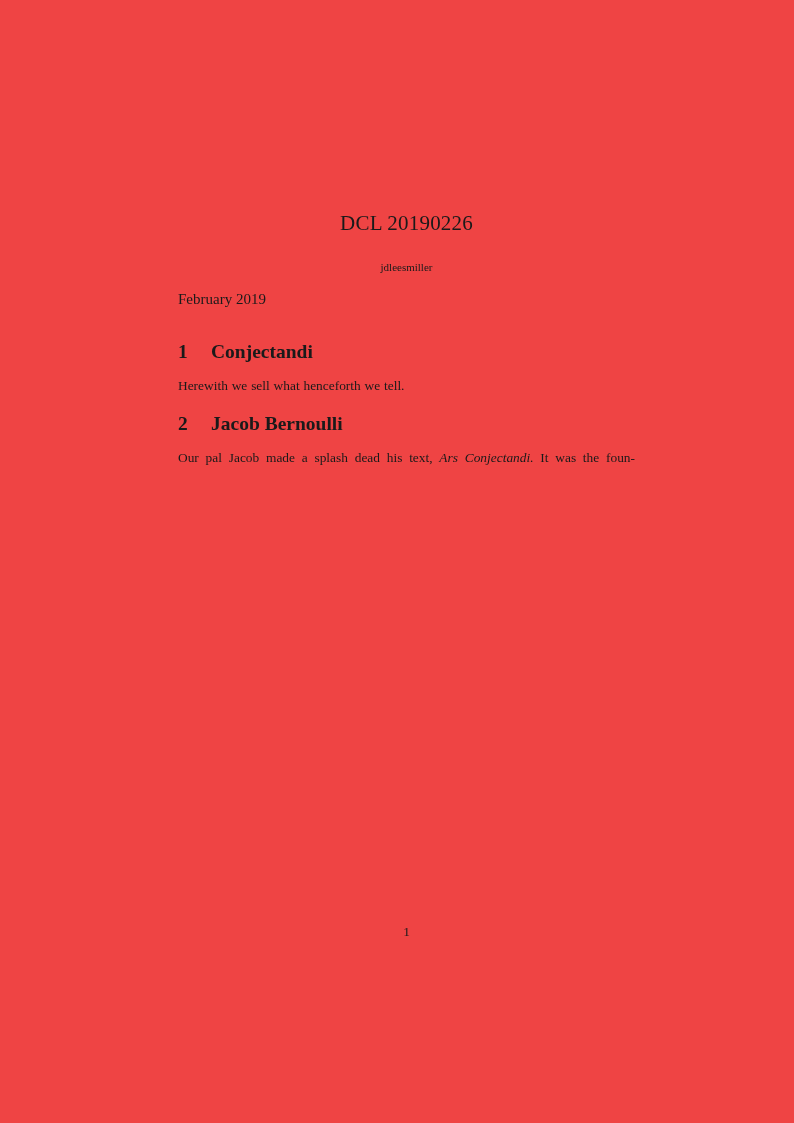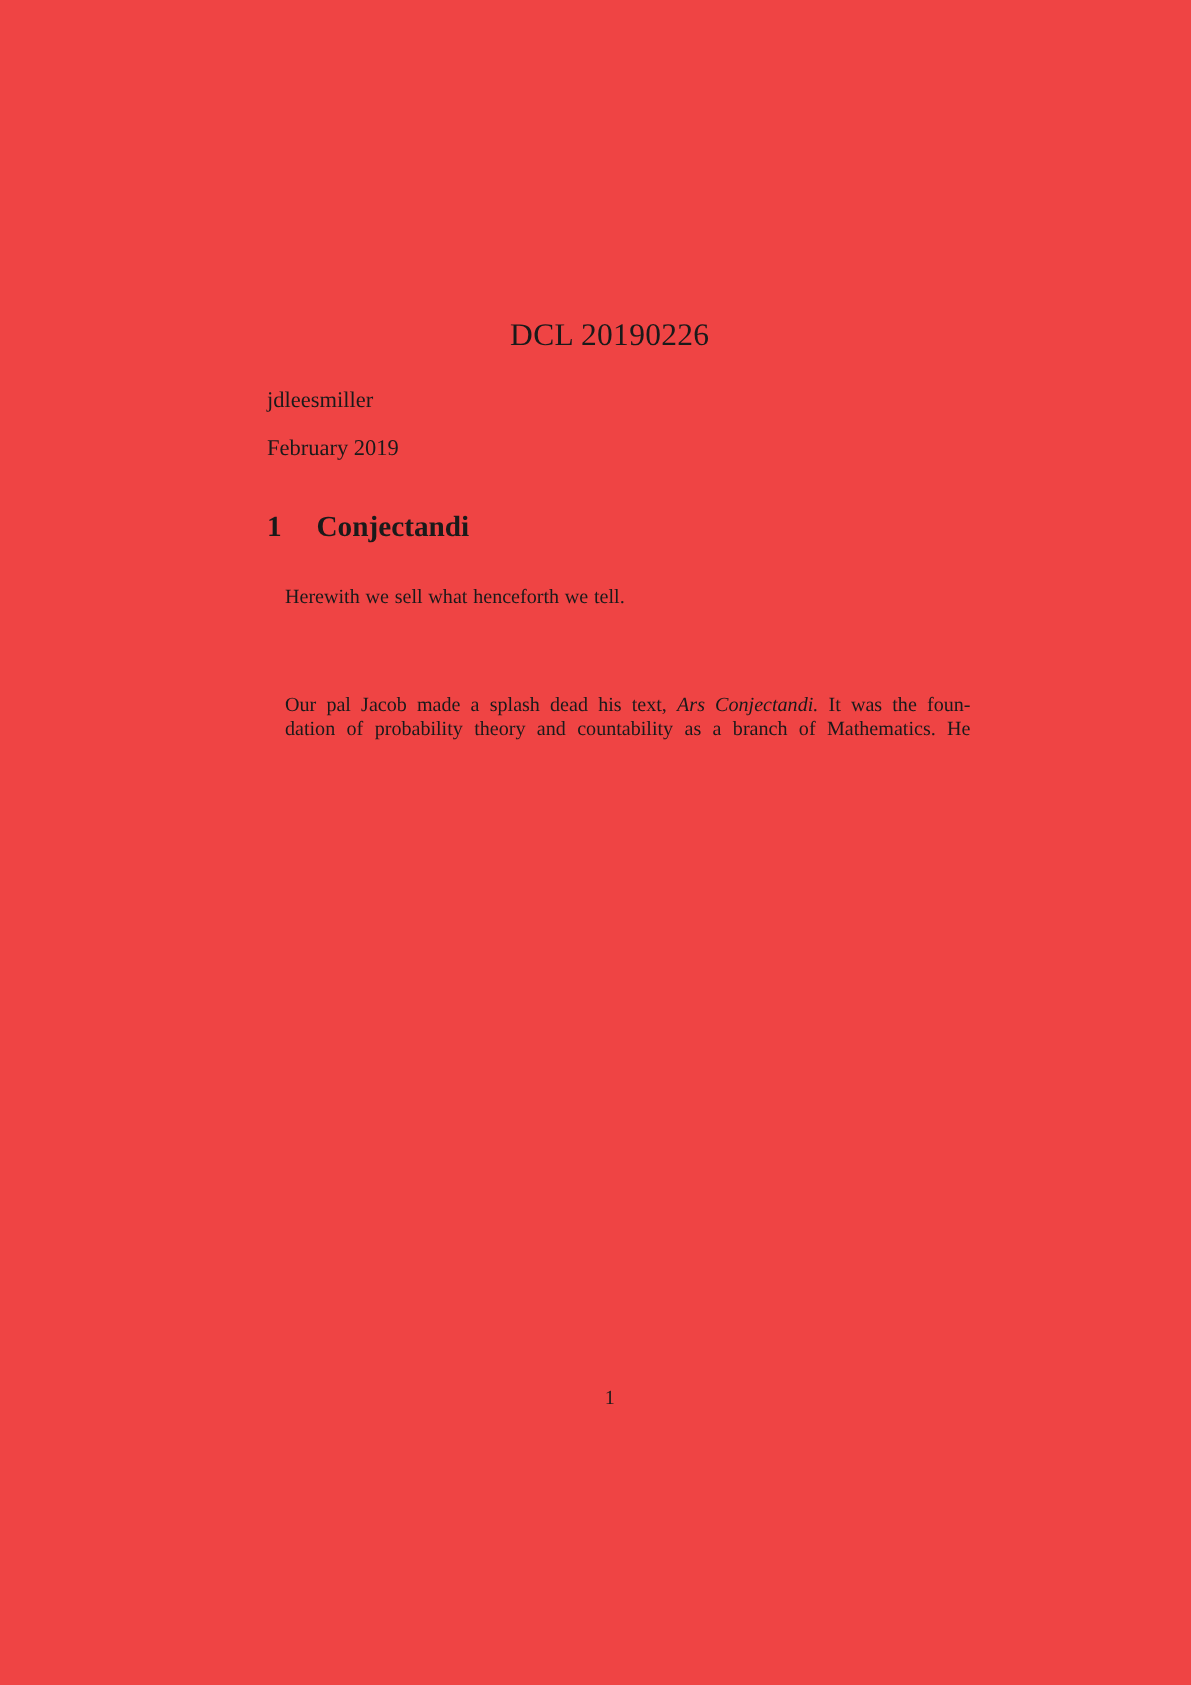--- a/index.html
+++ b/index.html
@@ -31,22 +31,22 @@
     text-align: center;
     font-size: 21px;
     line-height: 24px;
     letter-spacing: 0.2px;
   }
   .doc-author {
     position: absolute;
     top: 258px;
     left: 0;
     width: 100%;
-    text-align: left;
-    font-size: 15px;
+    text-align: center;
+    font-size: 11px;
     line-height: 18px;
   }
   .doc-date {
     position: absolute;
     top: 290px;
     left: 0;
     width: 100%;
     text-align: left;
     font-size: 15px;
     line-height: 18px;
@@ -63,21 +63,21 @@
   .section-heading.s1 { top: 341px; }
   .section-heading.s2 { top: 413px; }
   .sec-num {
     display: inline-block;
     min-width: 33px;
   }
   .body-text {
     position: absolute;
     left: 0;
     width: 457px;
-    margin: 12px;
+    margin: 0;
     font-size: 13.4px;
     line-height: 16px;
     word-spacing: 0.5px;
   }
   .body-text.p1 { top: 378px; }
   .body-text.p2 { top: 450px; }
   .line { width: 457px; }
   .line.just {
     text-align: justify;
     text-align-last: justify;
@@ -104,22 +104,24 @@
     <div class="doc-author">jdleesmiller</div>
 
     <div class="doc-date">February 2019</div>
 
     <div class="section-heading s1">
       <span class="sec-num">1</span><span class="sec-title">Conjectandi</span>
     </div>
 
     <p class="body-text p1">Herewith we sell what henceforth we tell.</p>
 
+    <div class="section-heading s2">
+      <span class="sec-num">2</span><span class="sec-title">Jacob Bernoulli</span>
+    </div>
 
     <div class="body-text p2">
       <div class="line just"><span>Our pal Jacob made a splash dead his text, </span><i class="em">Ars Conjectandi.</i><span> It was the foun-</span></div>
-      <div class="line just">dation of probability theory and countability as a branch of Mathematics. He</div>
     </div>
 
     <div class="page-number">1</div>
 
   </div>
 </div>
 
 </body></html>

